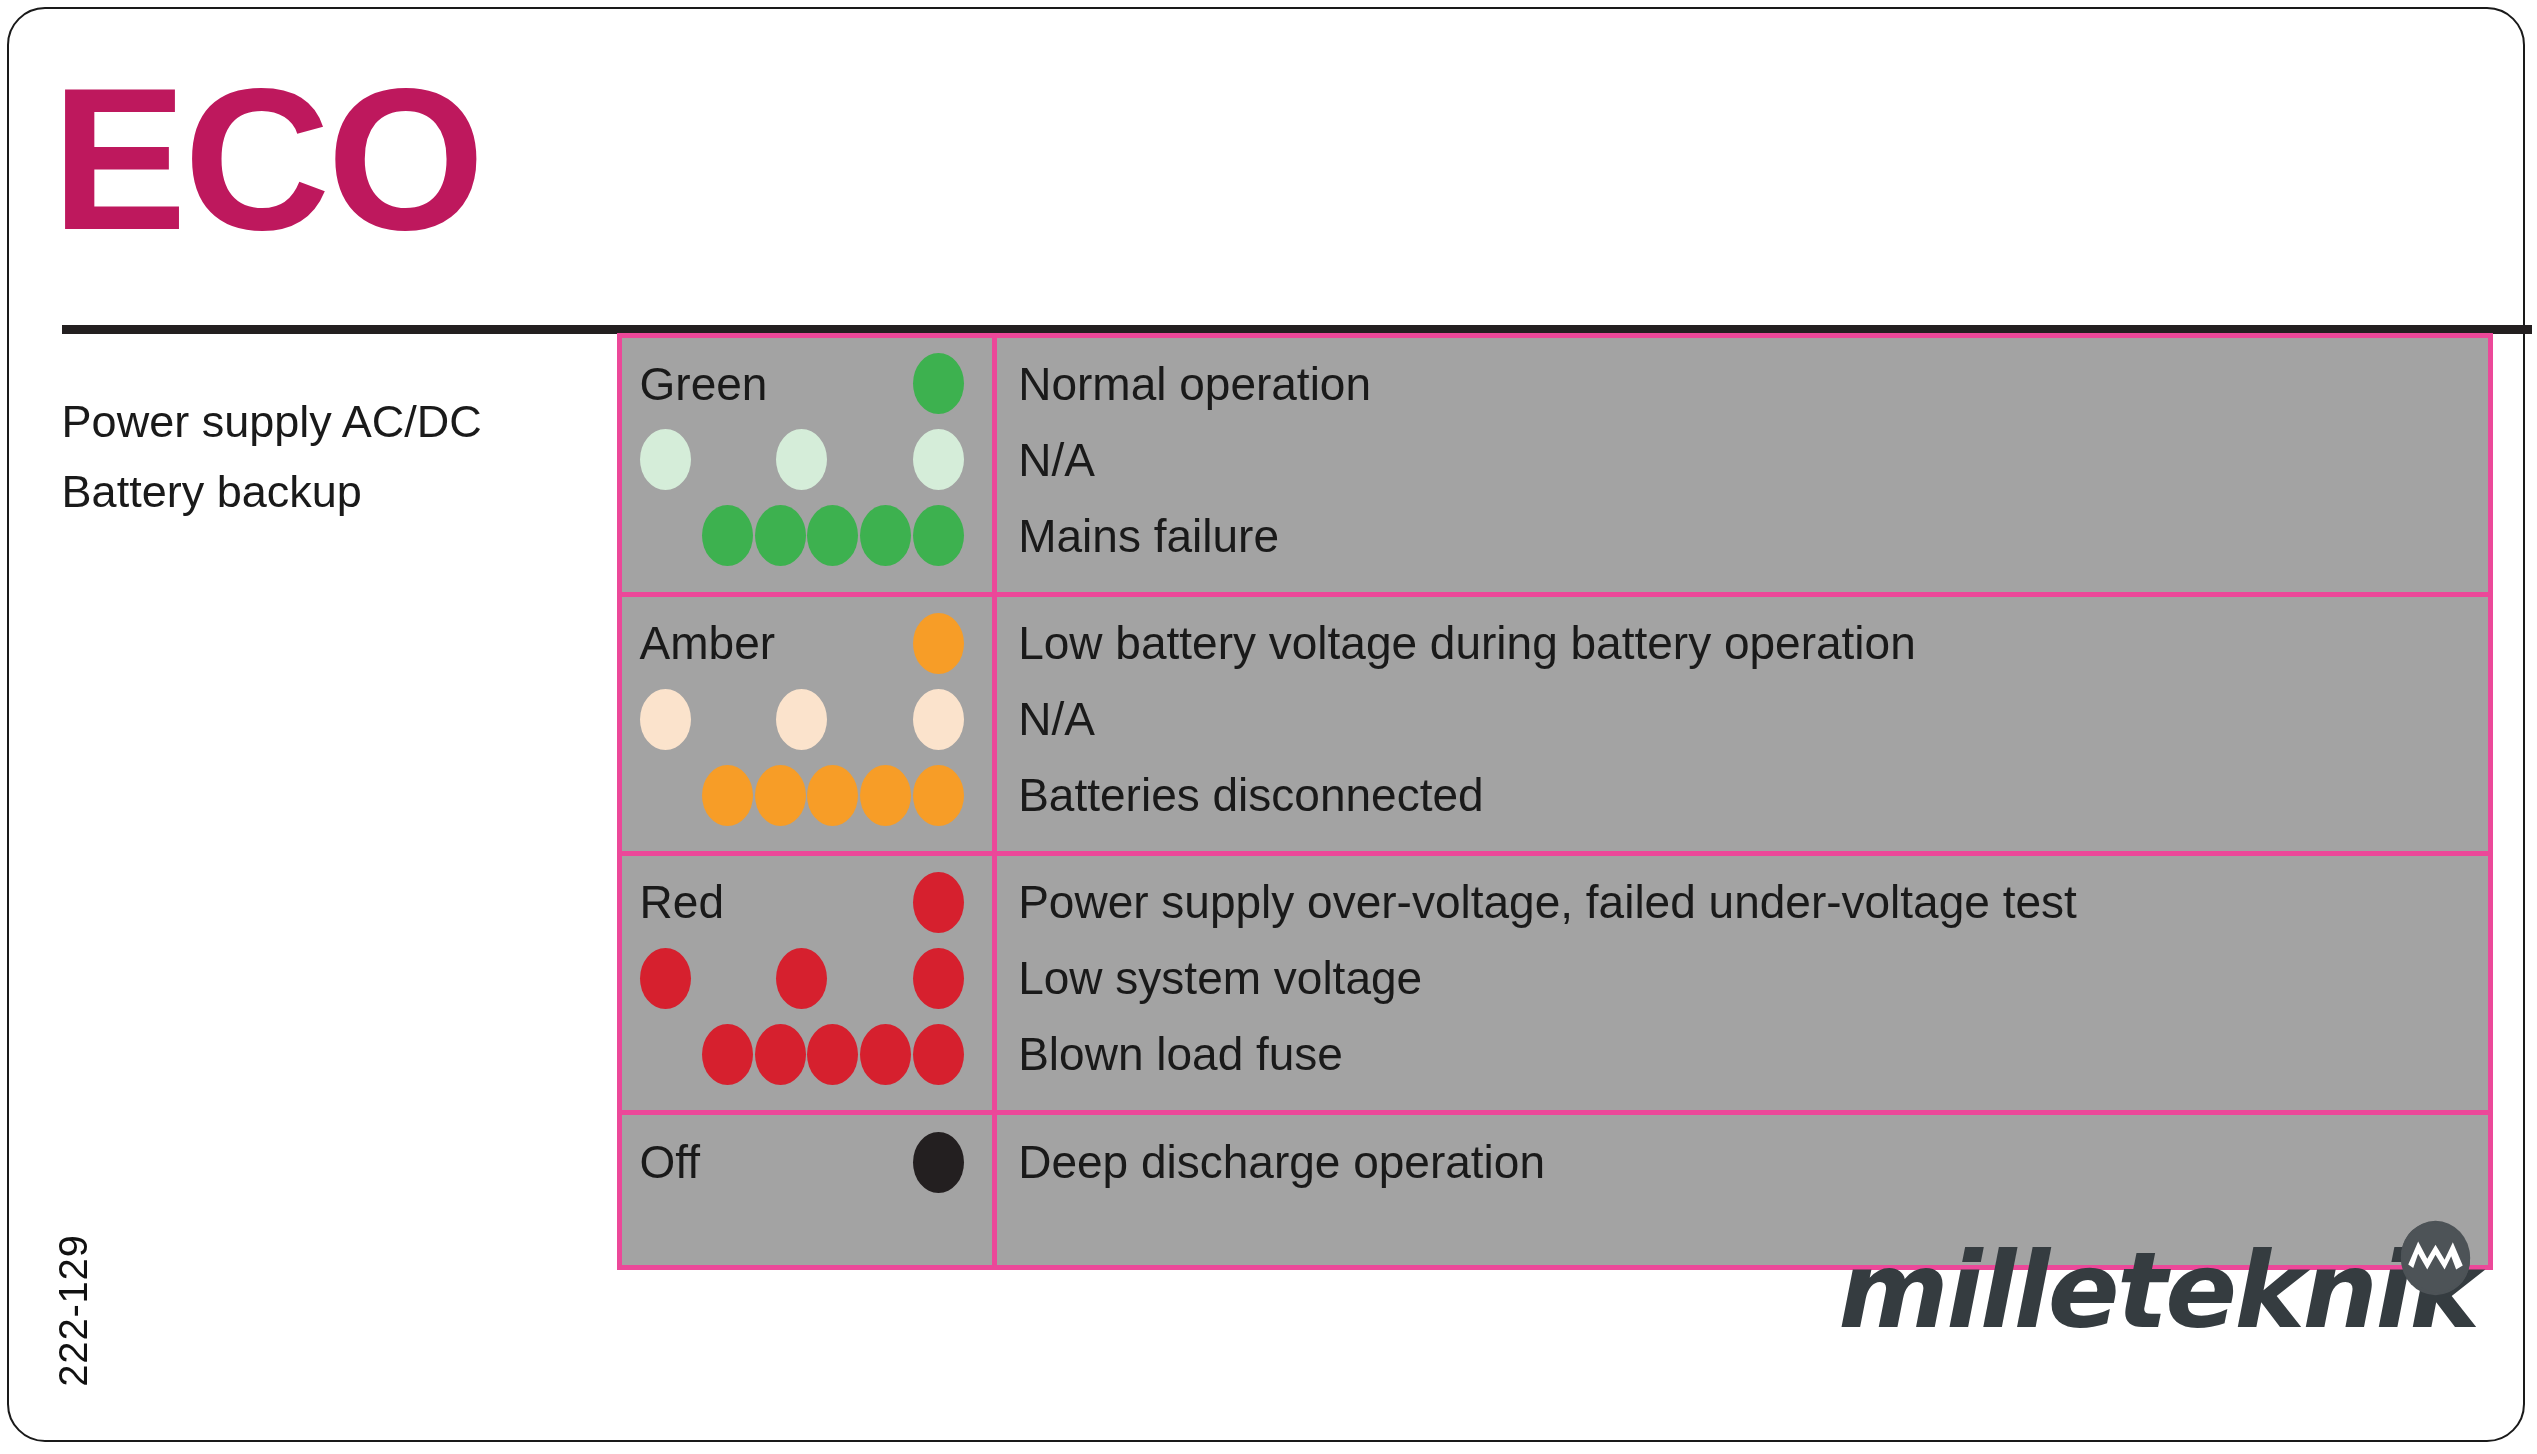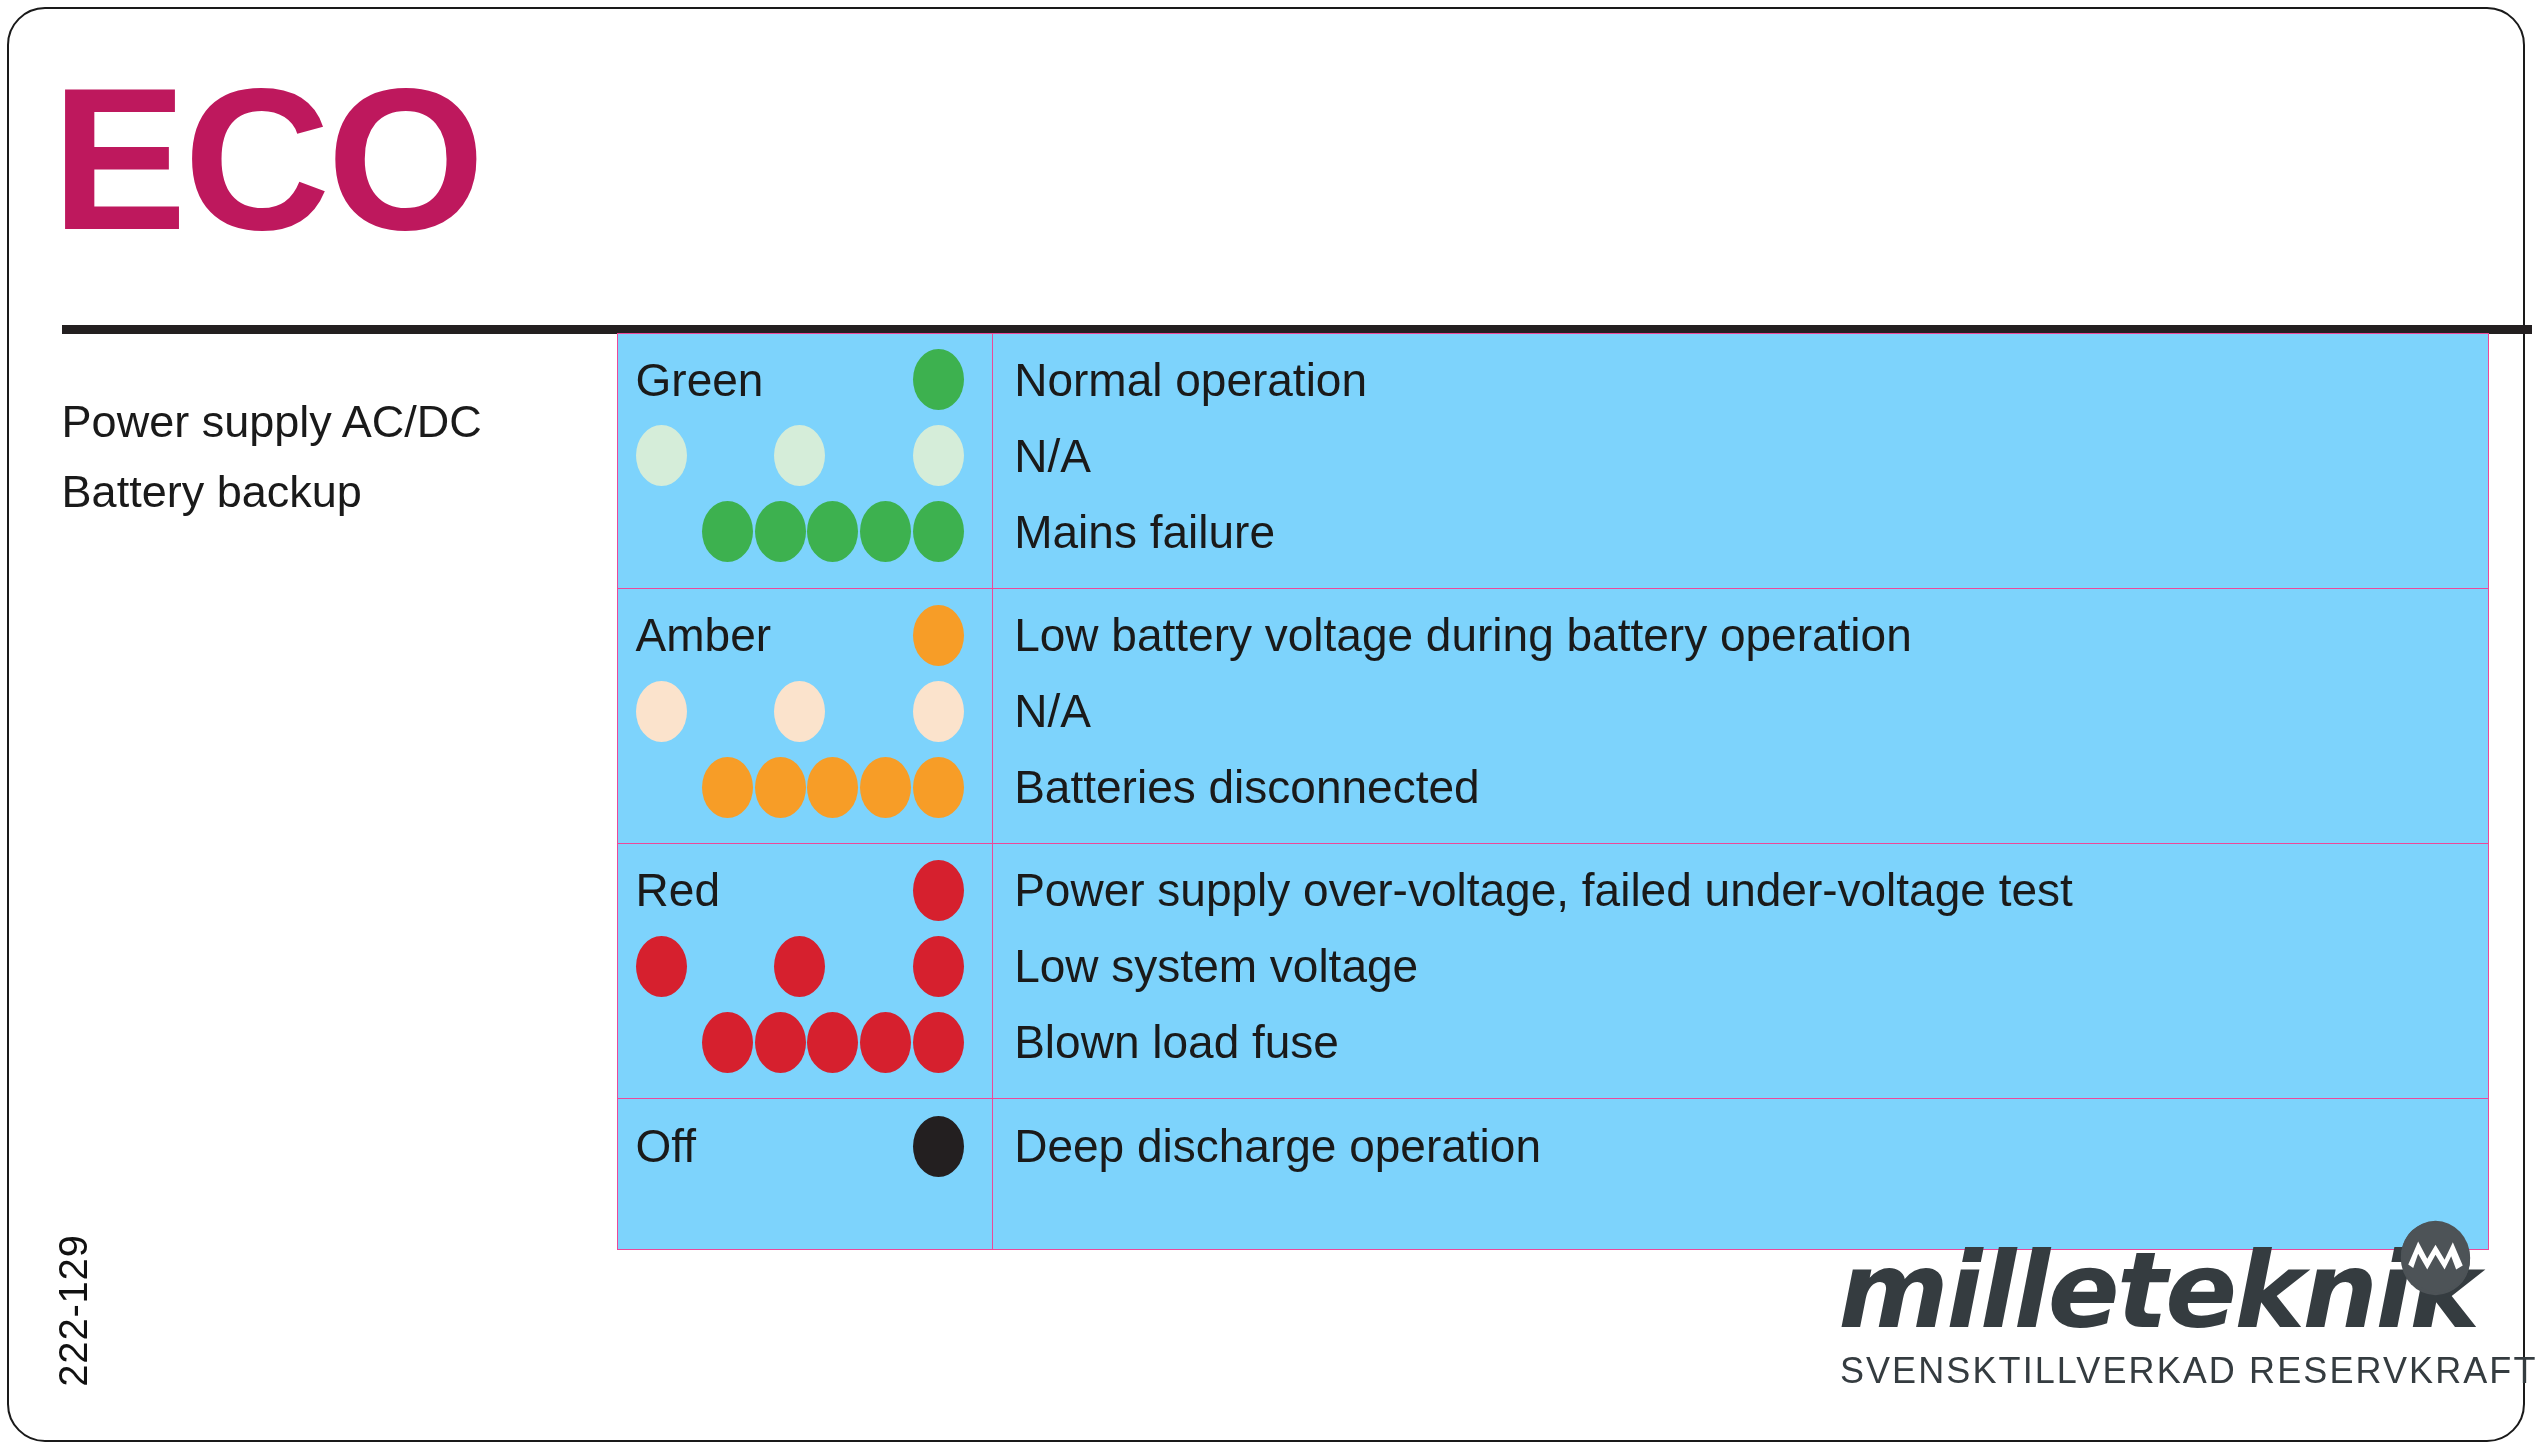--- a/index.html
+++ b/index.html
@@ -79,24 +79,24 @@
   
   #status-table {
     position: absolute;
     left: 608px;
     top: 324px;
     width: 1872px;
     border-collapse: collapse;
     table-layout: fixed;
   }
   #status-table .grp-row > td {
-    border: 1px solid #ec4899;
+    border: 5px solid #ec4899;
     vertical-align: top;
     padding: 0;
-    background: #7dd3fc;
+    background: #a3a3a3;
   }
   .col-led   { width: 375px; }
   .col-desc  { width: 1496px; }
 
   
   .led-cell-inner {
     position: relative;
     height: 100%;
     padding: 8.3px 0 18px 0;
     box-sizing: border-box;
@@ -321,21 +321,20 @@
             <div class="desc-cell-inner">
               <div class="desc-line">Deep discharge operation</div>
             </div>
           </td>
         </tr>
       </tbody>
   </table>
 
   <div id="brand">
     <div id="brand-wordmark">milleteknik</div>
-    <div id="brand-tagline">SVENSKTILLVERKAD RESERVKRAFT</div>
     <div id="brand-badge">
       <svg viewBox="0 0 86 92" width="71" height="76" aria-hidden="true">
         <ellipse cx="43" cy="46" rx="42" ry="45" fill="#4d5357"></ellipse>
         <path d="M10 54 L22 26 L33 47 L43 30 L54 48 L64 27 L76 55 L68 60 L62 44 L54 60 L43 42 L33 60 L22 41 L16 58 Z" fill="#ffffff"></path>
         <ellipse cx="43" cy="46" rx="40" ry="43" fill="none" stroke="#4d5357" stroke-width="2" transform="rotate(-28 43 46)"></ellipse>
       </svg>
     </div>
   </div>
 
 </div>

